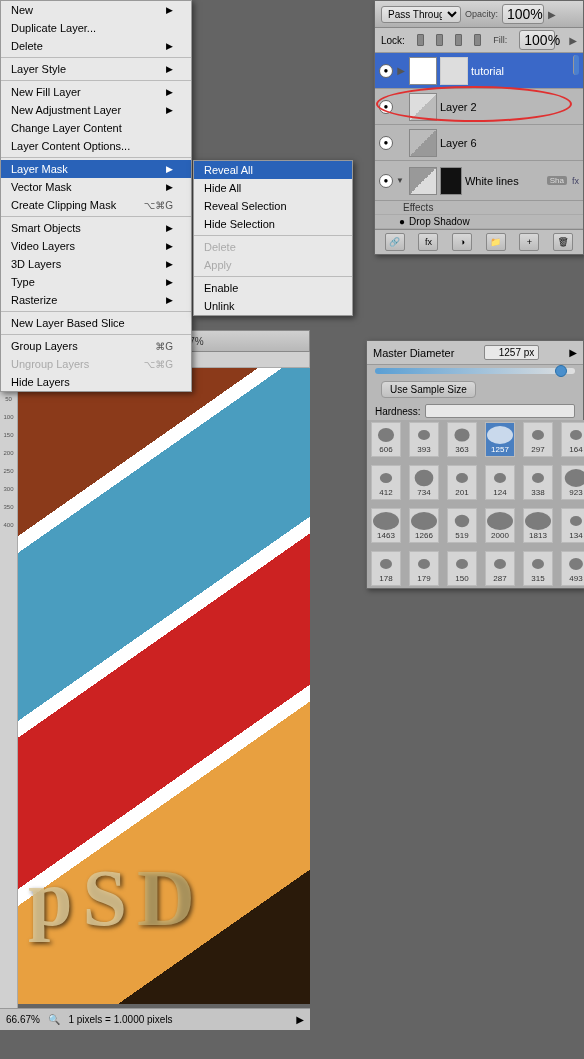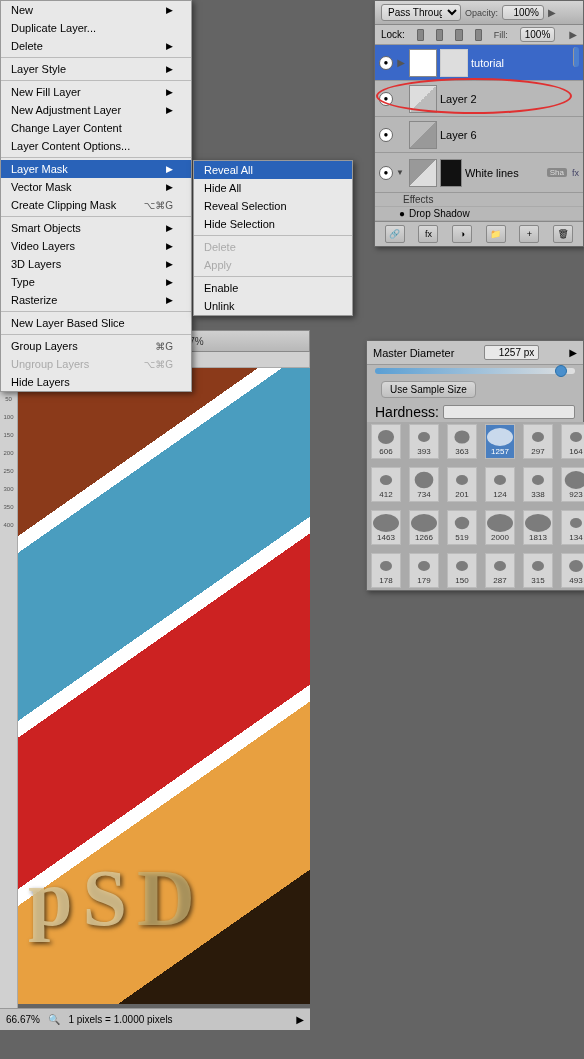--- a/index.html
+++ b/index.html
@@ -98,21 +98,21 @@
       border-radius: 3px;
       padding: 1px 2px;
       font-size: 10px;
       width: 80px;
     }
     .opacity-field {
       background: linear-gradient(to bottom, #e8e8e8, #d0d0d0);
       border: 1px solid #888;
       border-radius: 3px;
       padding: 1px 4px;
-      font-size: 10px;
+      font-size: 14px;
       width: 42px;
       text-align: right;
     }
     .layers-lock-row {
       background: #c5c5c5;
       padding: 2px 6px;
       display: flex;
       align-items: center;
       gap: 12px;
       font-size: 10px;
@@ -274,21 +274,21 @@
       background: linear-gradient(to bottom, #d8d8d8, #c0c0c0);
       border: 1px solid #999;
       border-radius: 4px;
       font-size: 10px;
       cursor: pointer;
       display: inline-block;
     }
     .brush-hardness-row {
       padding: 2px 8px;
       display: flex; align-items: center; gap: 4px;
-      font-size: 14px;
+      font-size: 10px;
     }
     .brush-hardness-field {
       flex: 1;
       background: #e8e8e8;
       border: 1px solid #888;
       border-radius: 2px;
       height: 14px;
     }
 
     

